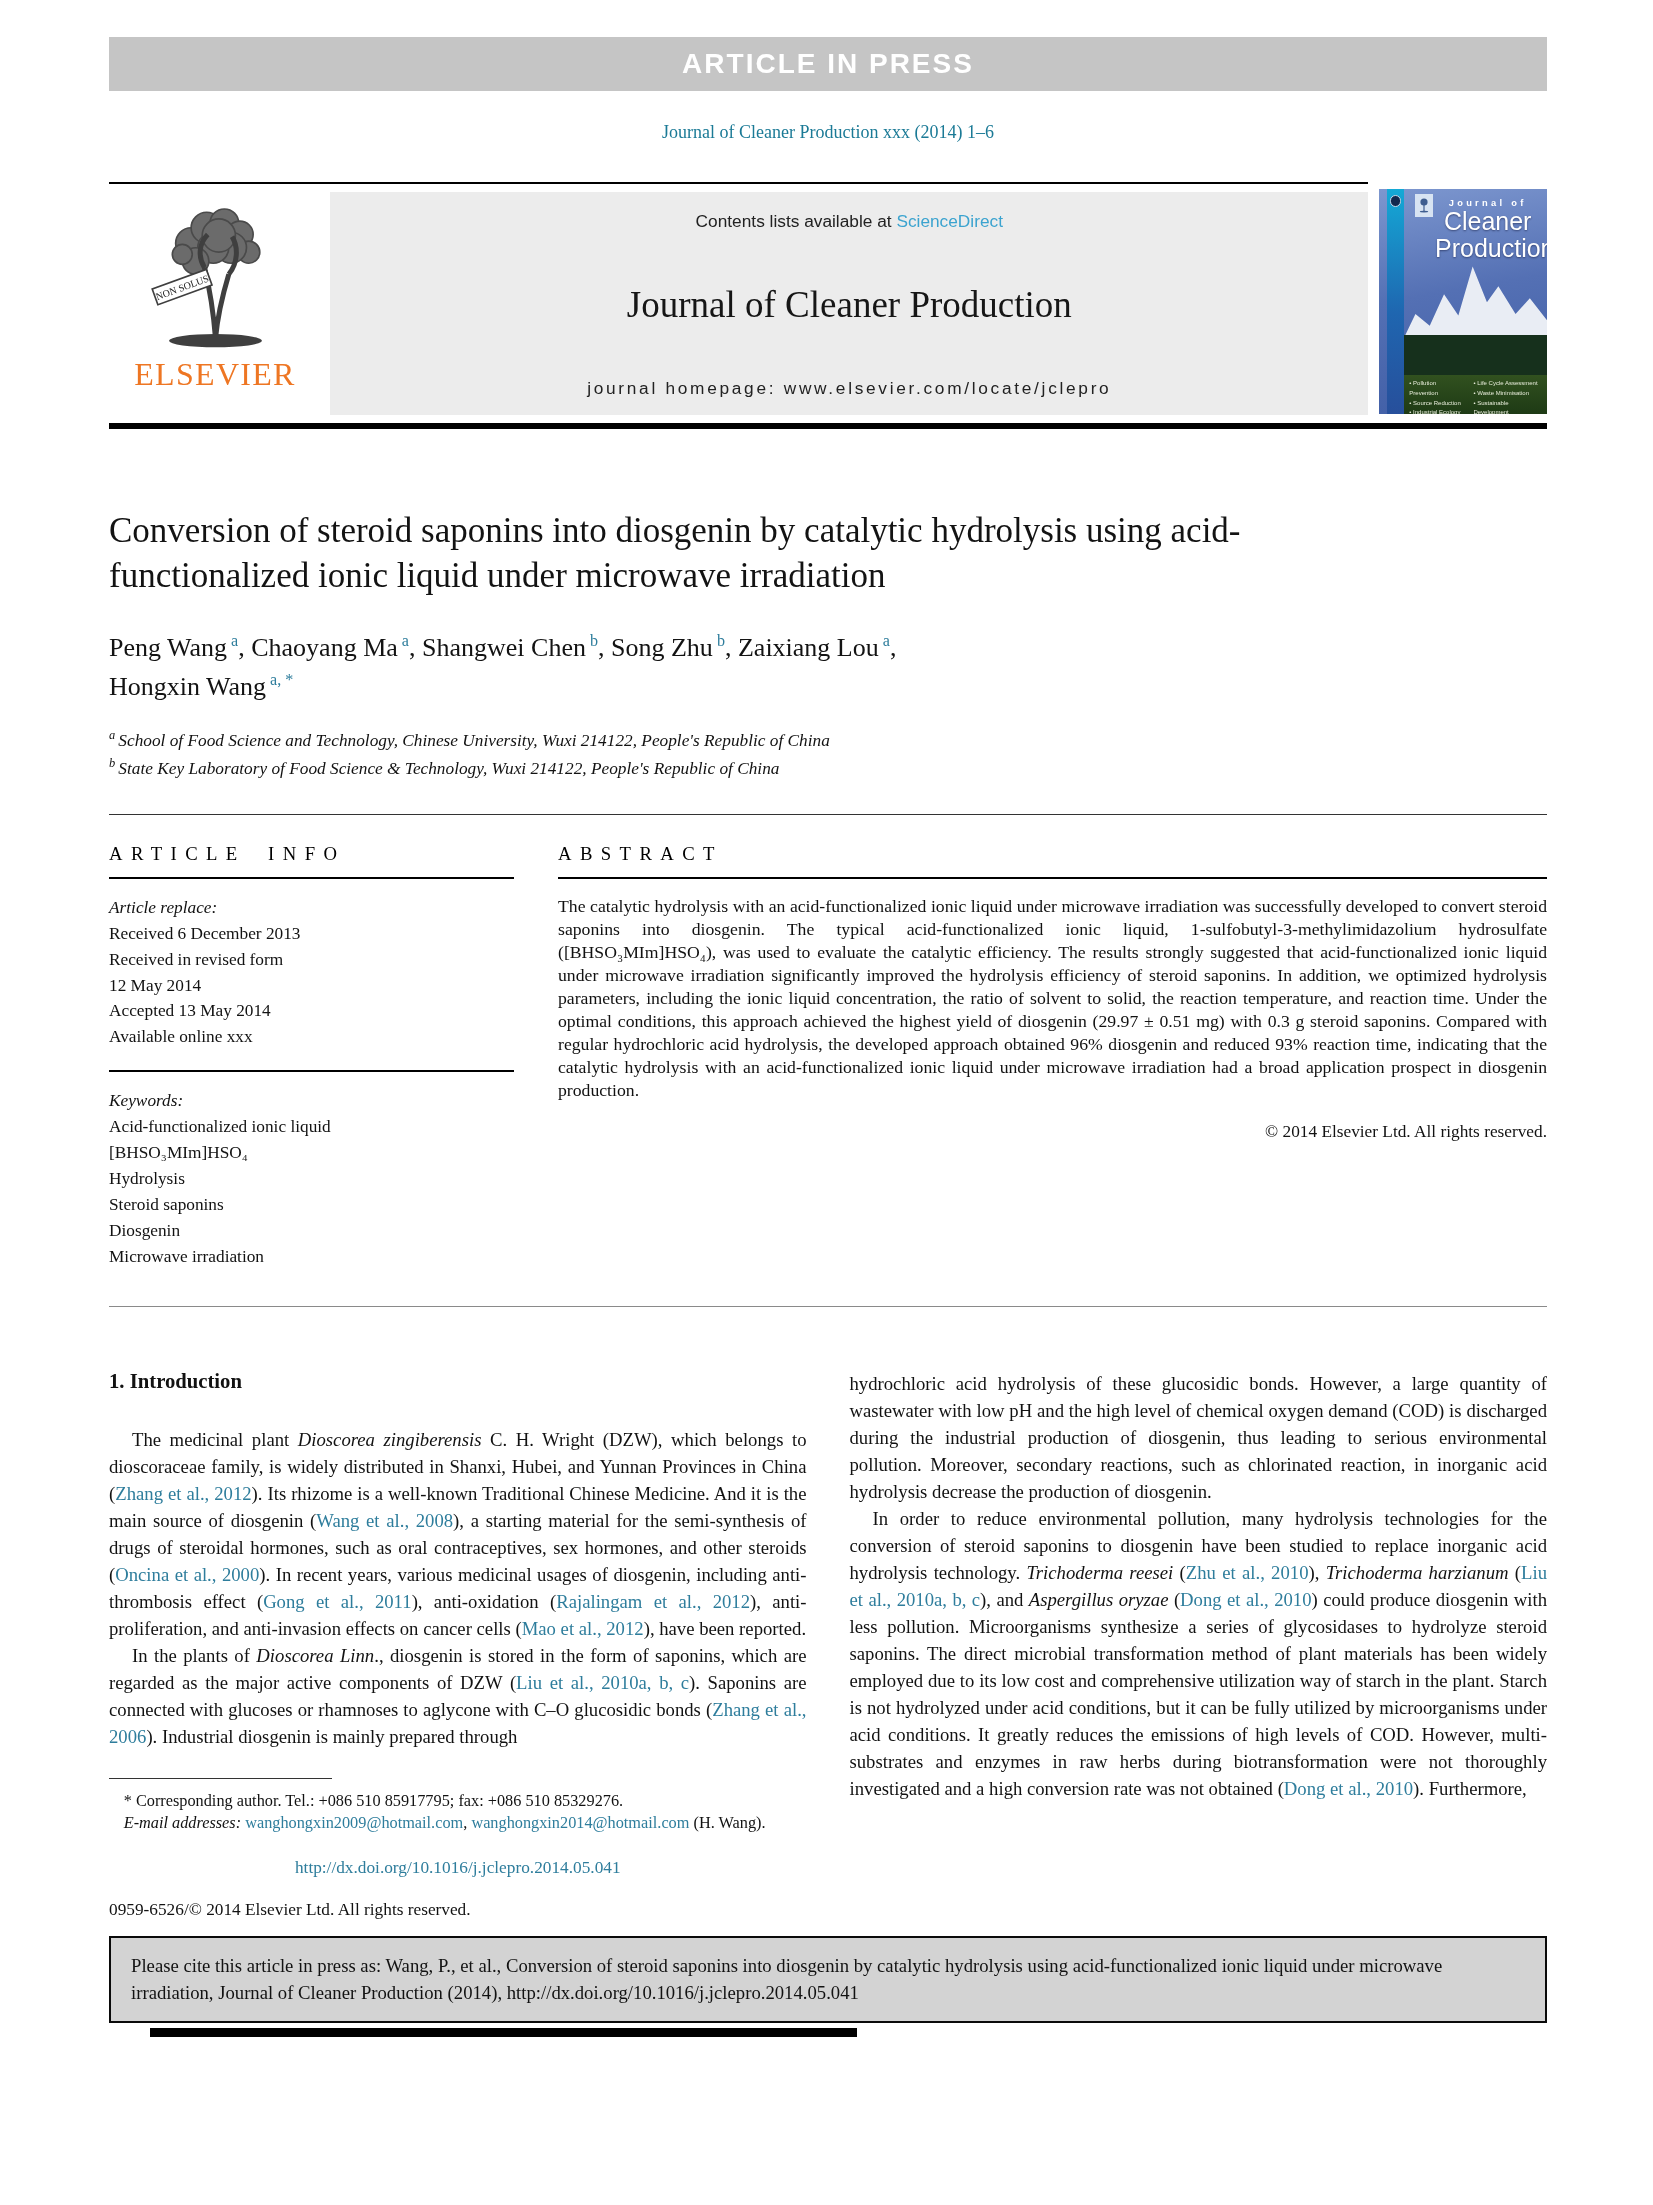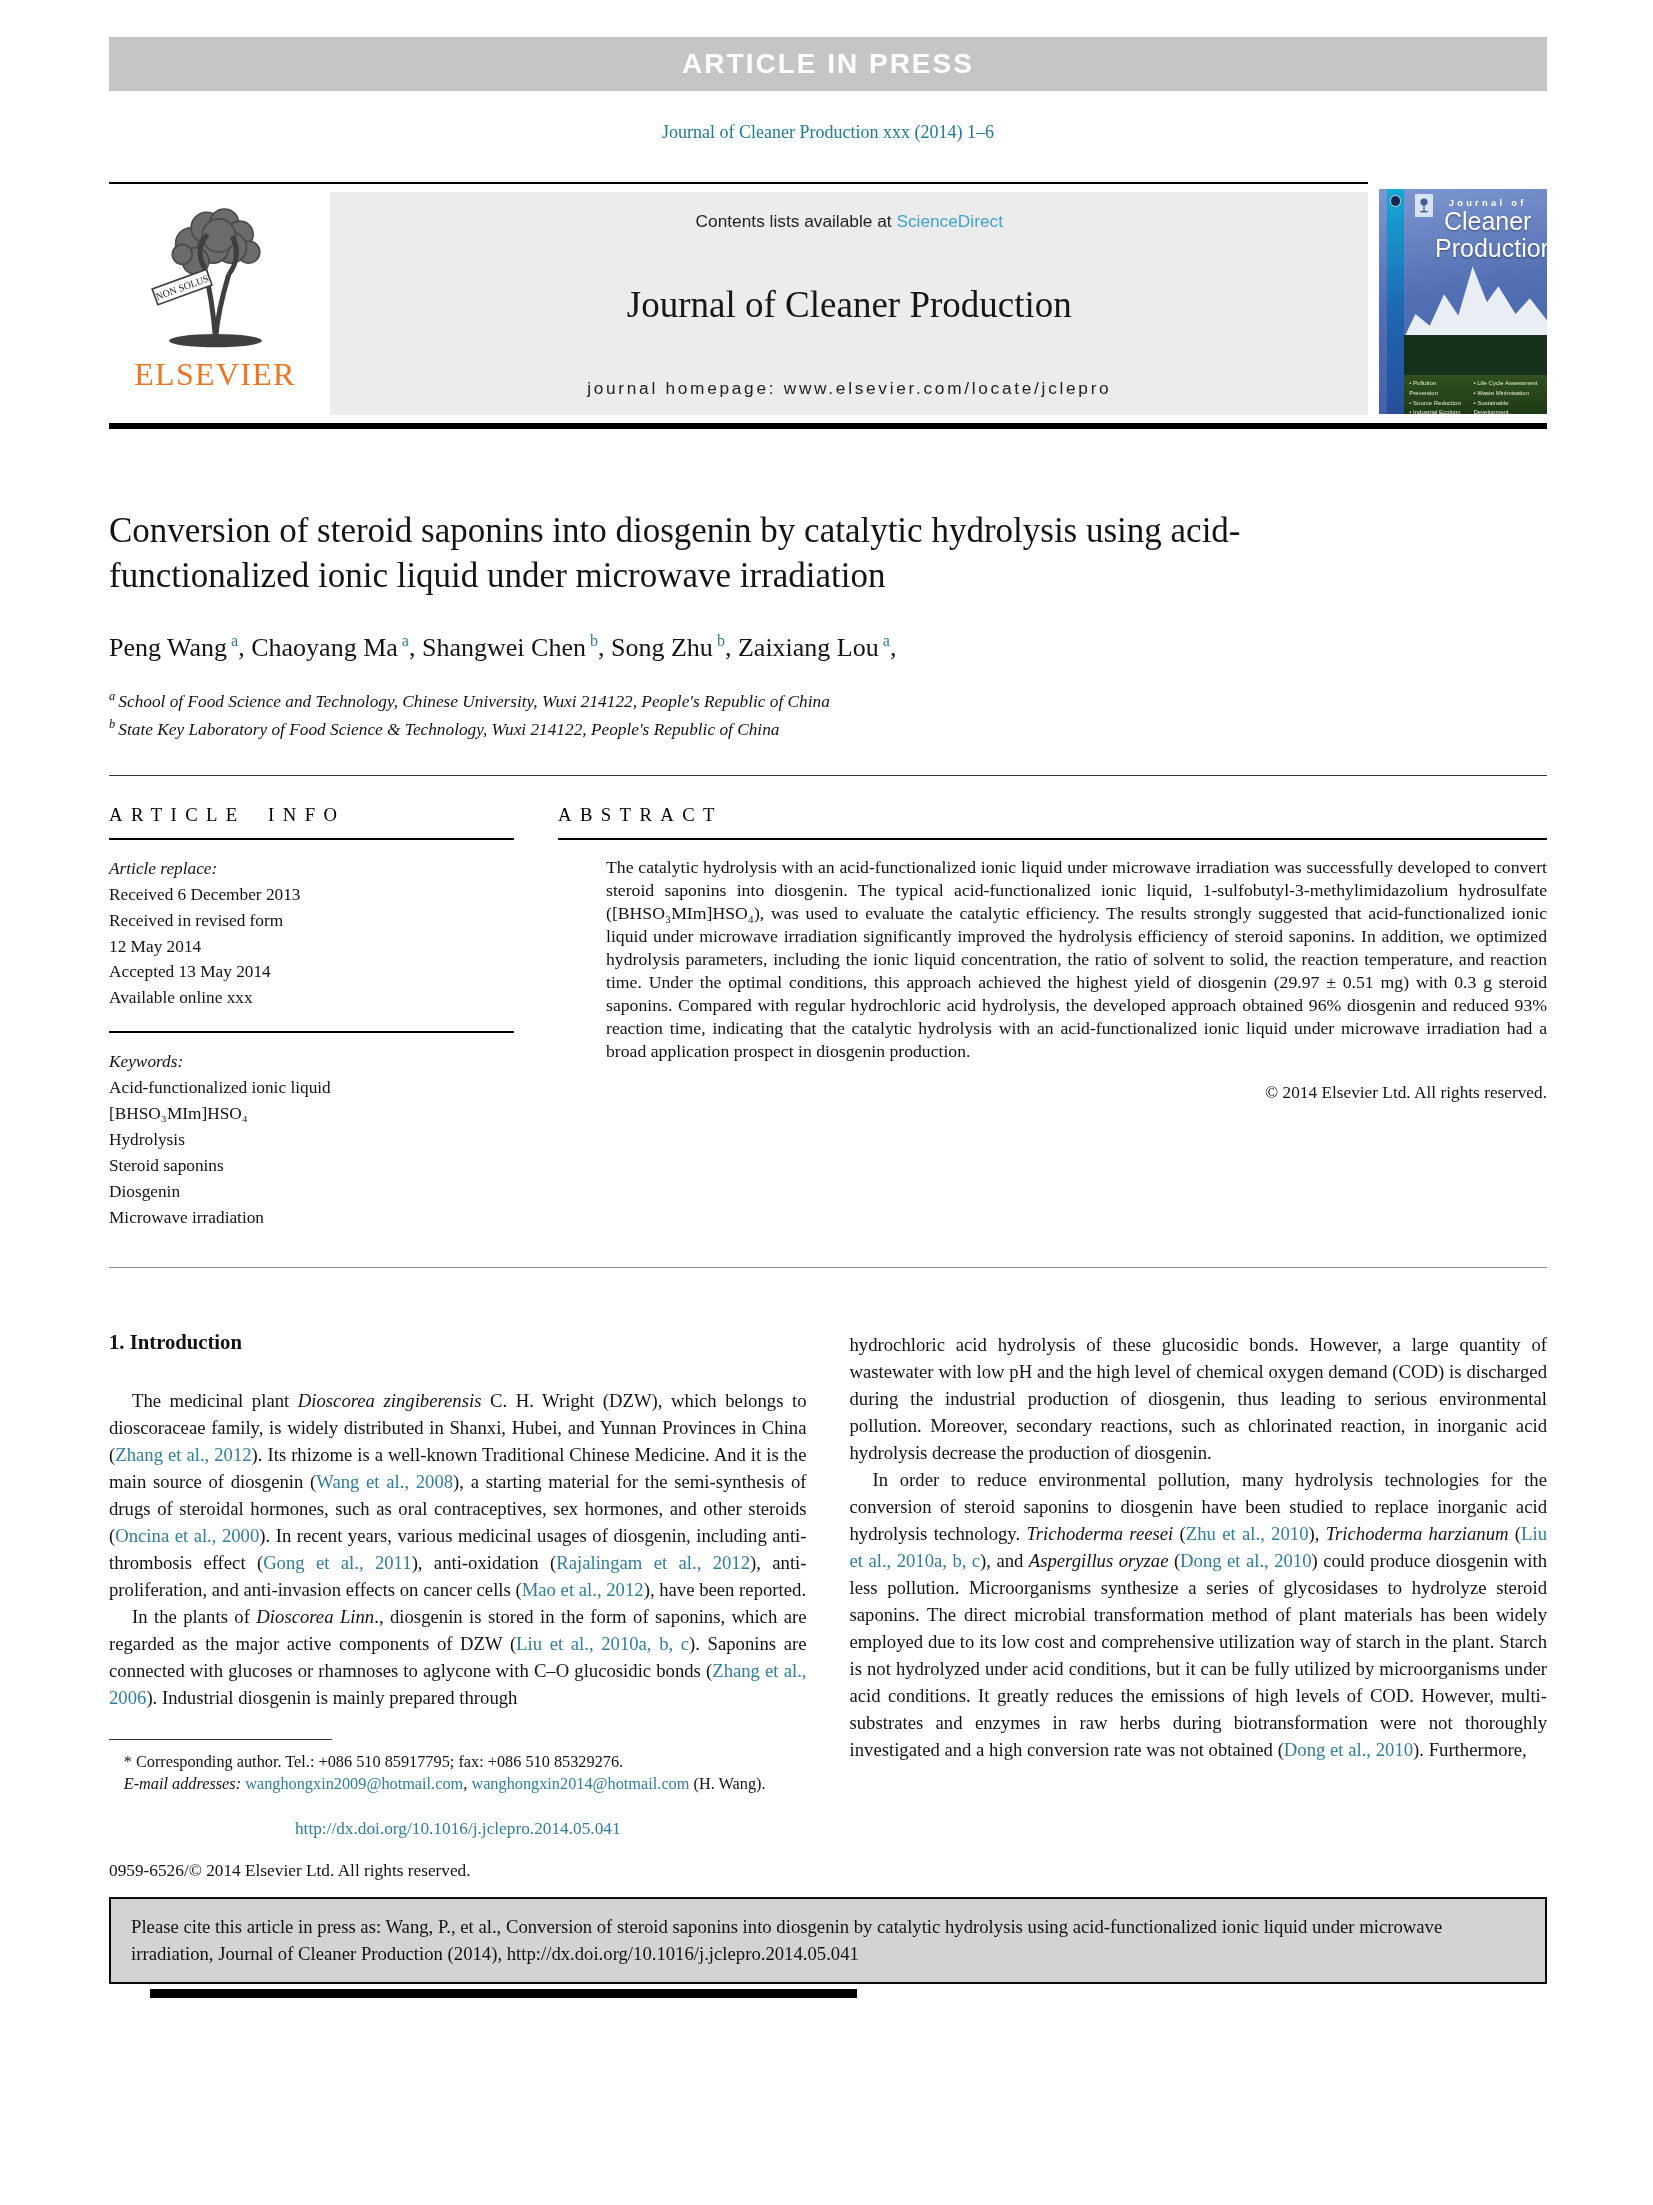--- a/index.html
+++ b/index.html
@@ -61,21 +61,21 @@
 
   
   .info-block{display:flex; padding:28px 0 36px; border-bottom:1.3px solid #8a8a8a;}
   .info-col{width:405px; flex:none;}
   .abs-col{flex:1; margin-left:44px;}
   .block-heading{font-size:18.7px; letter-spacing:.45em; word-spacing:.5em; color:#000; font-weight:400;}
   .head-rule{border-top:2px solid #000; margin:12px 0 16px;}
   .sep-rule{border-top:2px solid #000; margin:20px 0 16px;}
   .info-label{font-style:italic; font-size:17.3px; line-height:1.5;}
   .info-line{font-size:17.3px; line-height:1.5;}
-  .abs-text{font-size:17.7px; line-height:23px; text-align:justify; color:#111;margin-left:48px;}
+  .abs-text{font-size:17.7px; line-height:23px; text-align:justify; color:#111;}
   .abs-copyright{text-align:right; font-size:17.3px; margin-top:20px;}
 
   
   .body-cols{display:flex; gap:43px; margin-top:63px;}
   .col{flex:1; min-width:0;}
   .sec-heading{font-size:20.7px; font-weight:700; margin-bottom:33px;}
   .para{font-size:18.7px; line-height:27px; text-align:justify;}
   .para.indent{text-indent:23px;}
 
   
@@ -170,20 +170,21 @@
         </div>
       </div>
     </div>
 
     <div class="thick-rule"></div>
 
     <h1 class="art-title">Conversion of steroid saponins into diosgenin by catalytic hydrolysis using acid-functionalized ionic liquid under microwave irradiation</h1>
 
     <div class="authors">
       <div><span>Peng Wang</span><span class="k-sup"> a</span><span>, Chaoyang Ma</span><span class="k-sup"> a</span><span>, Shangwei Chen</span><span class="k-sup"> b</span><span>, Song Zhu</span><span class="k-sup"> b</span><span>, Zaixiang Lou</span><span class="k-sup"> a</span><span>,</span></div>
+      <div><span>Hongxin Wang</span><span class="k-sup"> a, *</span></div>
     </div>
 
     <div class="affils">
       <div><span class="k-supb">a </span><span>School of Food Science and Technology, Chinese University, Wuxi 214122, People's Republic of China</span></div>
       <div><span class="k-supb">b </span><span>State Key Laboratory of Food Science &amp; Technology, Wuxi 214122, People's Republic of China</span></div>
     </div>
 
     <div class="mid-rule"></div>
 
     <div class="info-block">

